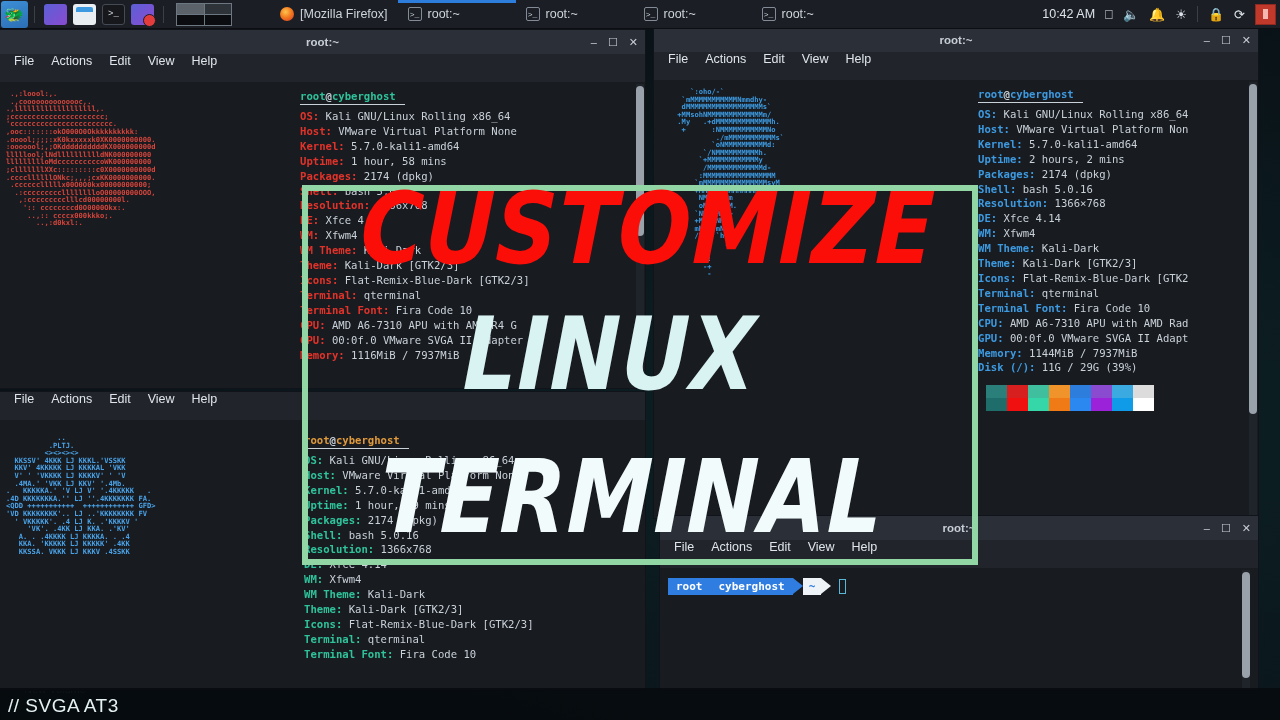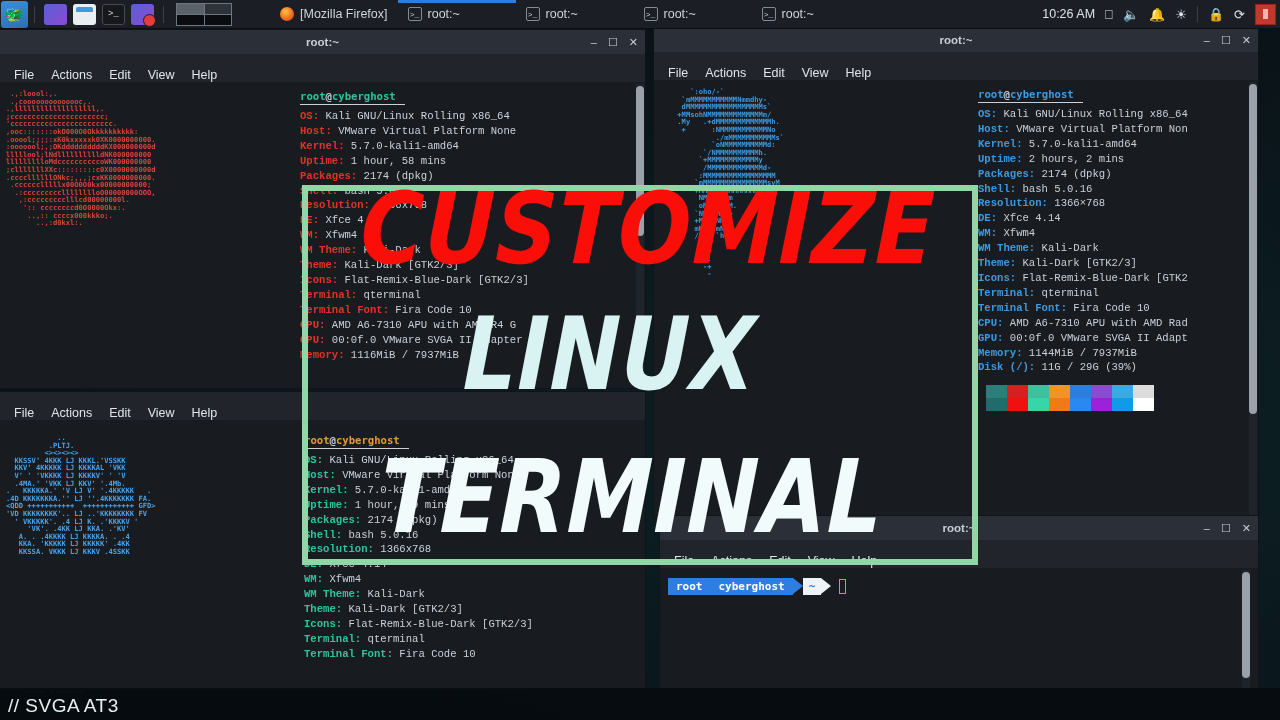--- a/index.html
+++ b/index.html
@@ -92,37 +92,37 @@
     height:24px;background:#2b2f38;display:flex;align-items:center;
     position:relative;
   }
   .titlebar .title{
     flex:1;text-align:center;color:#c7ced6;font-size:11.5px;font-weight:bold;
     font-family:"Liberation Sans",sans-serif;
   }
   .winbtns{position:absolute;right:7px;top:0;height:24px;display:flex;align-items:center;gap:11px;color:#c7ced6;}
   .winbtns span{font-size:11px;line-height:1;cursor:pointer;}
   .menubar{
-    height:28px;background:#21242b;display:flex;align-items:flex-end;
+    height:28px;background:#21242b;display:flex;align-items:flex-start;
     gap:17px;padding-left:14px;
   }
   .menubar span{color:#dfe5eb;font-size:12.5px;}
   .termbody{
     position:absolute;left:0;right:0;top:52px;bottom:0;
     background:#181b20;
     font-family:"DejaVu Sans Mono","Liberation Mono",monospace;
     overflow:hidden;
   }
   .nf{ display:flex; padding:8px 0 0 6px; }
   .ascii{
     font-size:7.1px;line-height:7.6px;white-space:pre;
     font-family:"DejaVu Sans Mono","Liberation Mono",monospace;
     font-weight:bold;letter-spacing:0px;
   }
-  .info{ font-size:10.6px;line-height:14.9px;white-space:pre;font-family:Liberation Mono, monospace; }
+  .info{ font-size:10.6px;line-height:14.9px;white-space:pre; }
   .info .k{font-weight:bold;}
   .info .v{color:#c9d1d9;}
   .uh{font-weight:bold;font-size:10.6px;}
   .rule{border-bottom:1px solid #c9d1d9;width:105px;margin:2px 0 4px 0;height:0;}
   .palette{display:flex;margin:10px 0 0 8px;}
   .palette .prow{display:flex;flex-direction:column;}
   .palette i{display:block;width:21px;height:13px;}
 
   .scrollbar{
     position:absolute;right:1px;top:54px;bottom:2px;width:8px;background:#1f232a;
@@ -238,21 +238,21 @@
       <span class="ticon">&gt;_</span>
       <span>root:~</span>
     </div>
     <div class="task">
       <span class="ticon">&gt;_</span>
       <span>root:~</span>
     </div>
   </div>
 
   <div class="tray">
-    <span>10:26 AM</span>
+    <span>10:42 AM</span>
     <span class="ti">⎕</span>
     <span class="ti">🔈</span>
     <span class="ti">🔔</span>
     <span class="ti">☀</span>
     <span class="tsep"></span>
     <span class="ti">🔒</span>
     <span class="ti">⟳</span>
     <span class="logout-btn">
         <span></span>
       </span>

